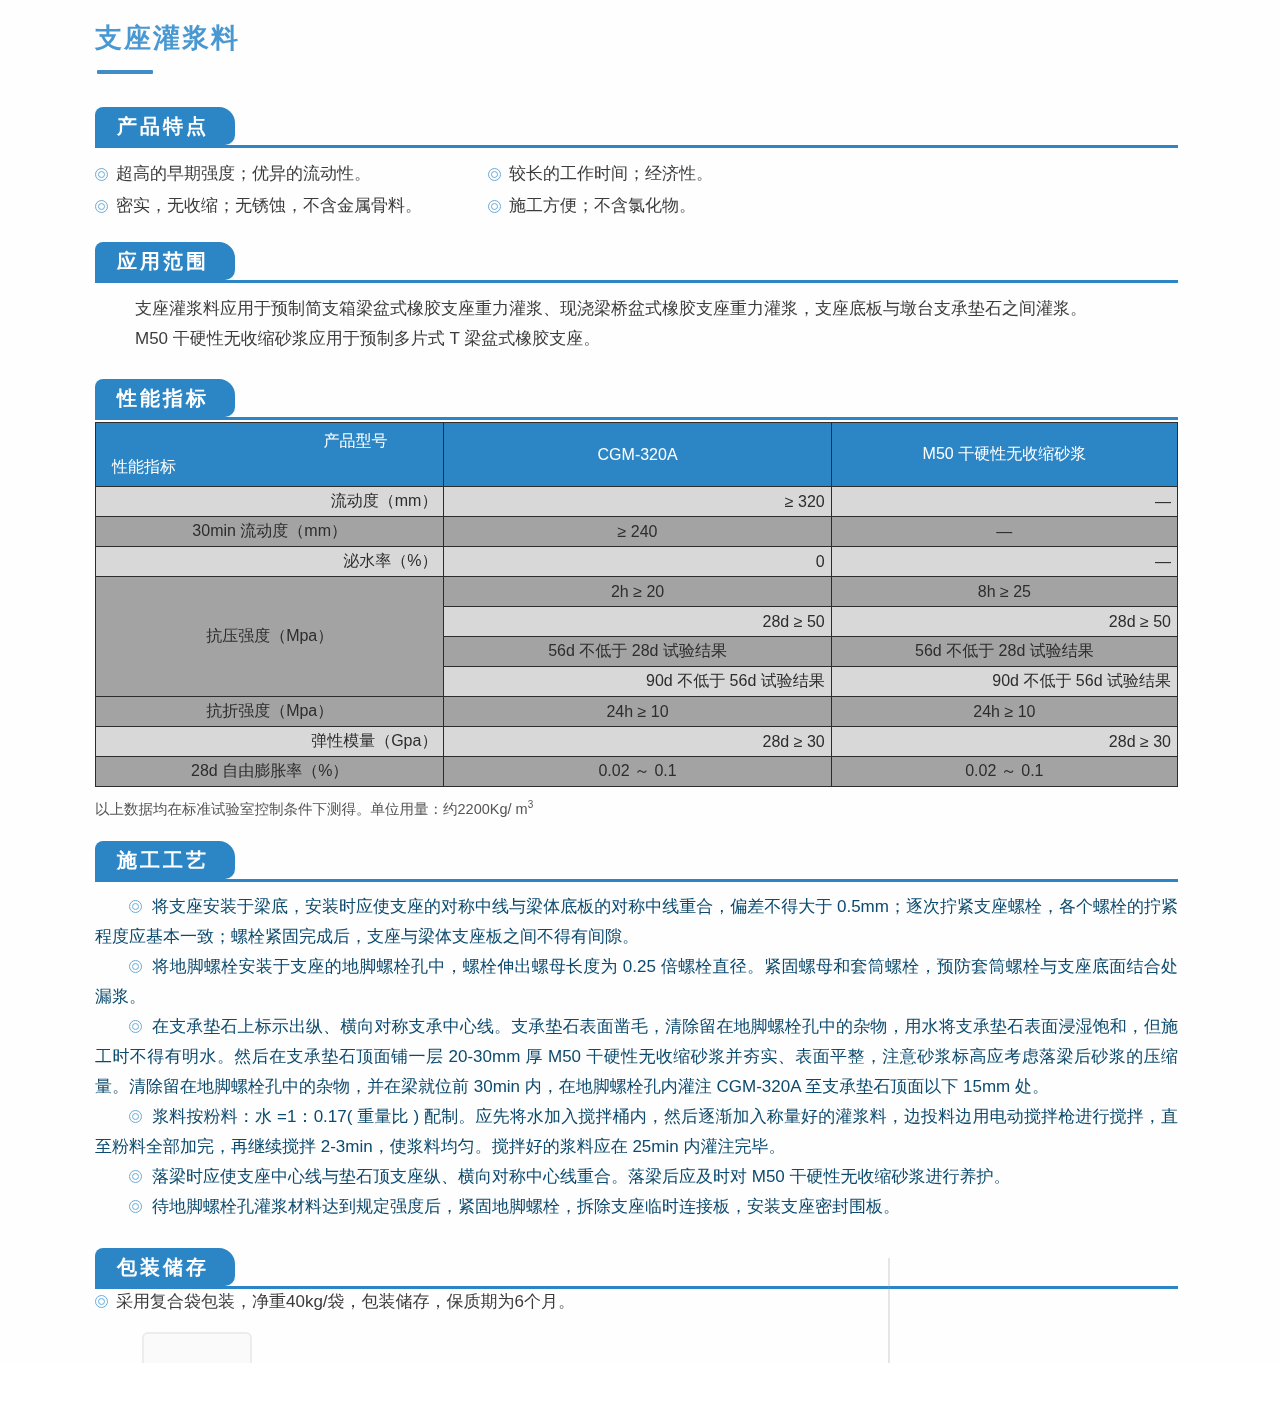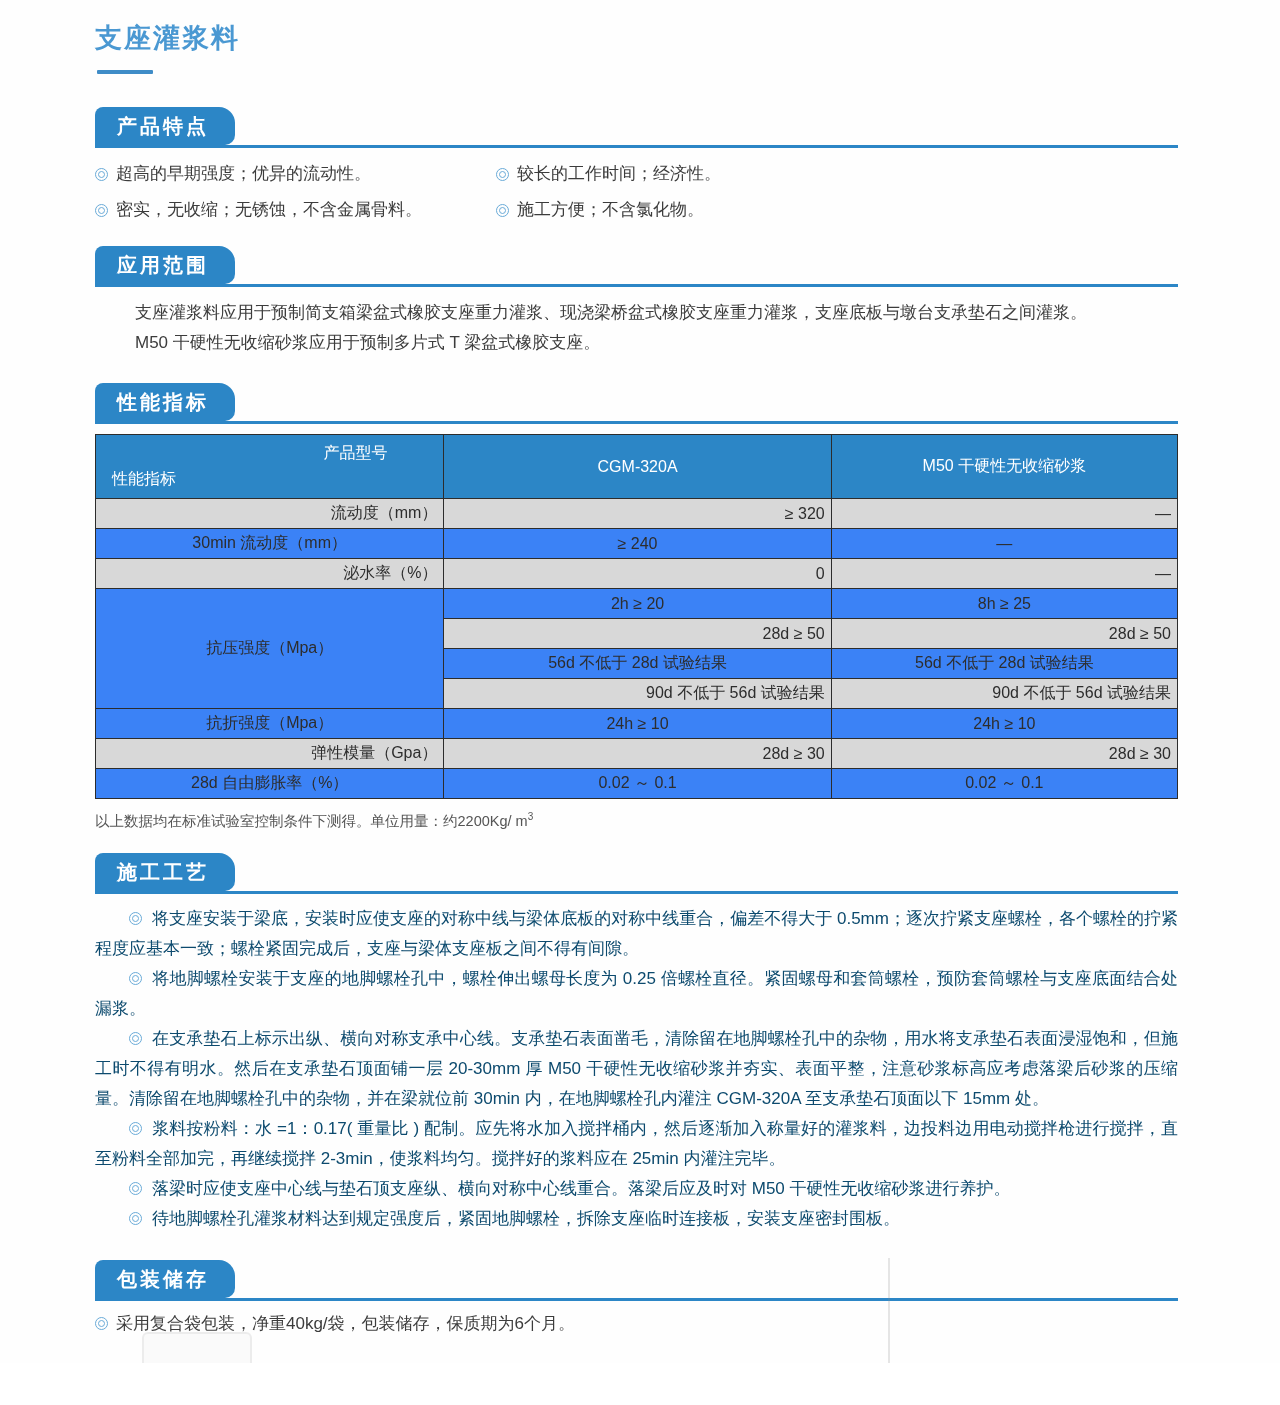--- a/index.html
+++ b/index.html
@@ -32,52 +32,52 @@
     border:1.6px solid #6aabd8; border-radius:50%; position:relative;
     margin-right:8px; vertical-align:-1px;
   }
   .bullet::after {
     content:""; position:absolute; left:2px; top:2px; right:2px; bottom:2px;
     border:1.4px solid #6aabd8; border-radius:50%;
   }
   
   .features-grid {
     margin-top:12px; display:grid; grid-template-columns:393px 1fr;
-    row-gap:4px; font-size:17px;gap:8px;
+    row-gap:4px; font-size:17px;
   }
   .feature-item { display:flex; align-items:center; line-height:28px; }
   
   .app-body { margin-top:11px; padding-left:40px; font-size:17px; line-height:30px; }
   
   .basis-note { margin-top:9px; text-align:center; font-size:16px; color:#454545; line-height:21px; }
   table.perf {
-    margin-top:10px; width:100%; border-collapse:collapse; table-layout:fixed;
+    margin-top:2px; width:100%; border-collapse:collapse; table-layout:fixed;
     font-size:16px; color:#2d2d2d;
   }
   table.perf th, table.perf td { border:1.5px solid #2c2c2c; text-align:center; vertical-align:middle; }
   table.perf thead th { background:#2c86c6; color:#ffffff; font-weight:normal; height:64px; }
-  table.perf td { height:30px; background:#3b82f6; padding:0 6px; }
+  table.perf td { height:30px; background:#a3a3a3; padding:0 6px; }
   table.perf td.shade { background:#d8d8d8;text-align:right; }
   .col-label { width:32.2%; } .col-c1 { width:35.8%; } .col-c2 { width:32%; }
   .corner-cell {
     position:relative; padding:0;
     background-image:linear-gradient(to bottom right,
       transparent calc(50% - 1.1px), #1e3f5c calc(50% - 1.1px),
       #1e3f5c calc(50% + 1.1px), transparent calc(50% + 1.1px));
   }
   .corner-top { position:absolute; top:8px; right:56px; font-size:16px; }
   .corner-bottom { position:absolute; bottom:8px; left:16px; font-size:16px; }
   .footnote { margin-top:8px; font-size:14.5px; color:#555; line-height:20px; }
   .footnote sup { font-size:10px; }
   
   .steps { margin-top:10px; font-size:17px; }
   .step { text-indent:2em; text-align:justify; line-height:30px; color:#0c4a6e; }
   .step .bullet { margin-right:10px; }
   
-  .pack-item { margin-top:10px; display:flex; align-items:center; font-size:17px; line-height:26px; }
+  .pack-item { display:flex; align-items:center; font-size:17px; line-height:26px; }
   
   .ghost-line-1 { position:absolute; left:888px; top:1258px; width:2px; height:147px; background:rgba(140,140,140,0.22); }
   .ghost-line-2 { position:absolute; left:712px; top:1380px; width:2px; height:25px; background:rgba(140,140,140,0.18); }
   .ghost-blob {
     position:absolute; left:142px; top:1332px; width:110px; height:73px;
     border:2px solid rgba(160,160,160,0.16); border-radius:6px;
     background:rgba(200,200,200,0.08);
   }
 </style>
 </head>

